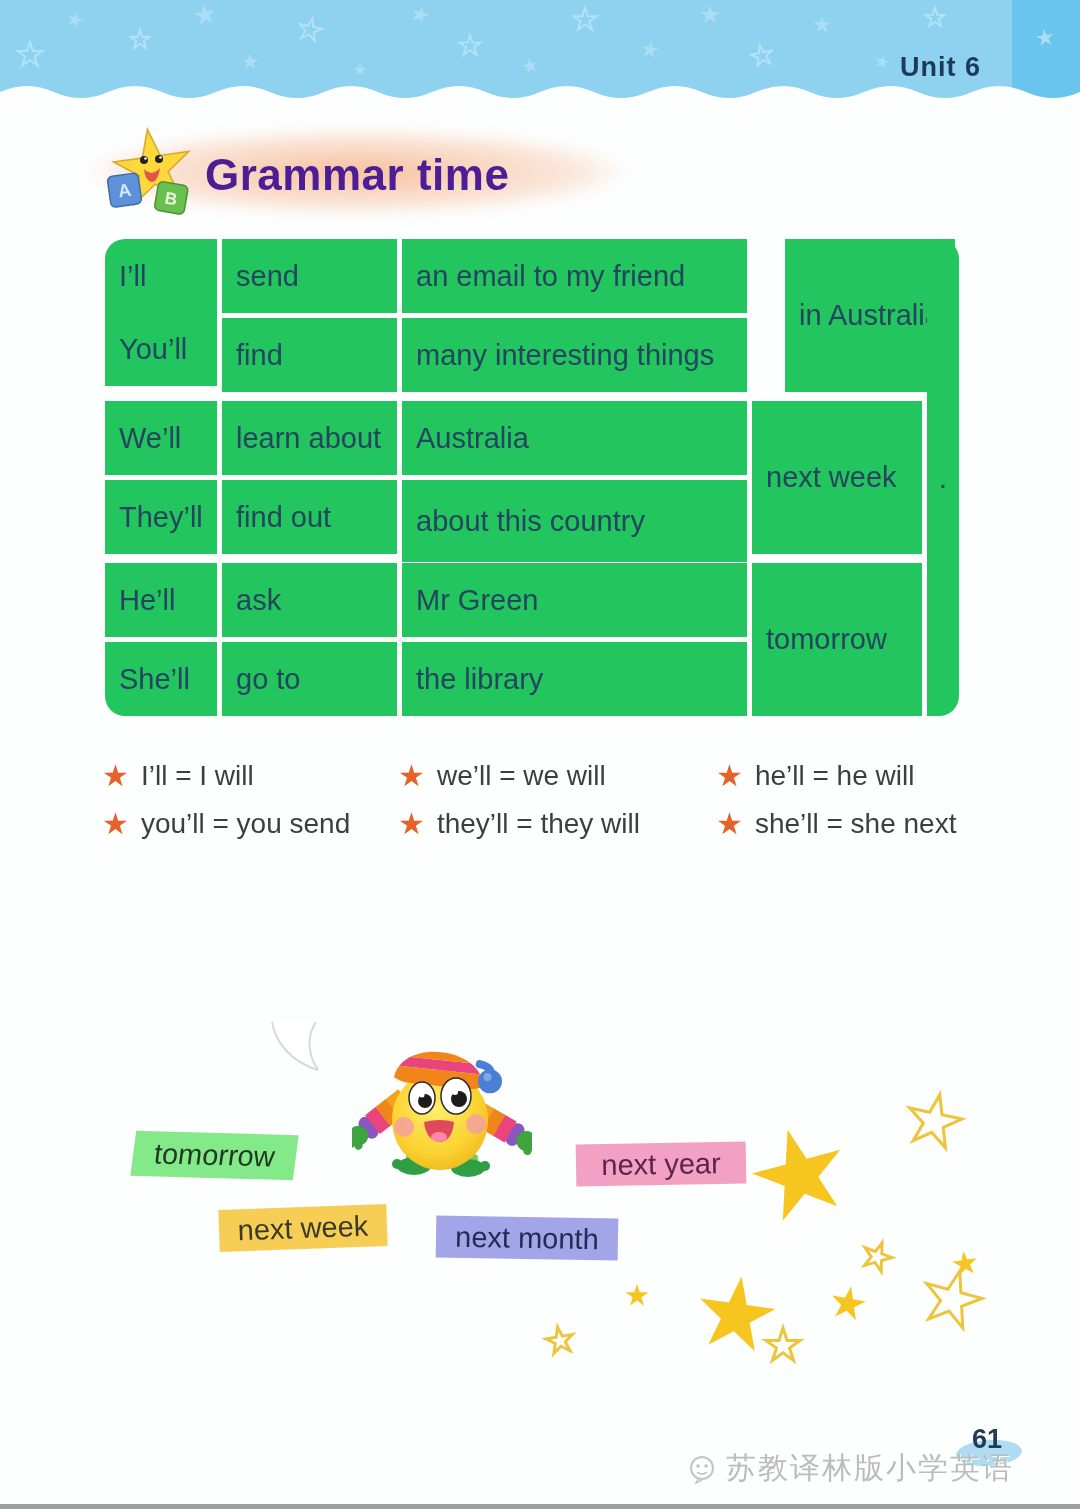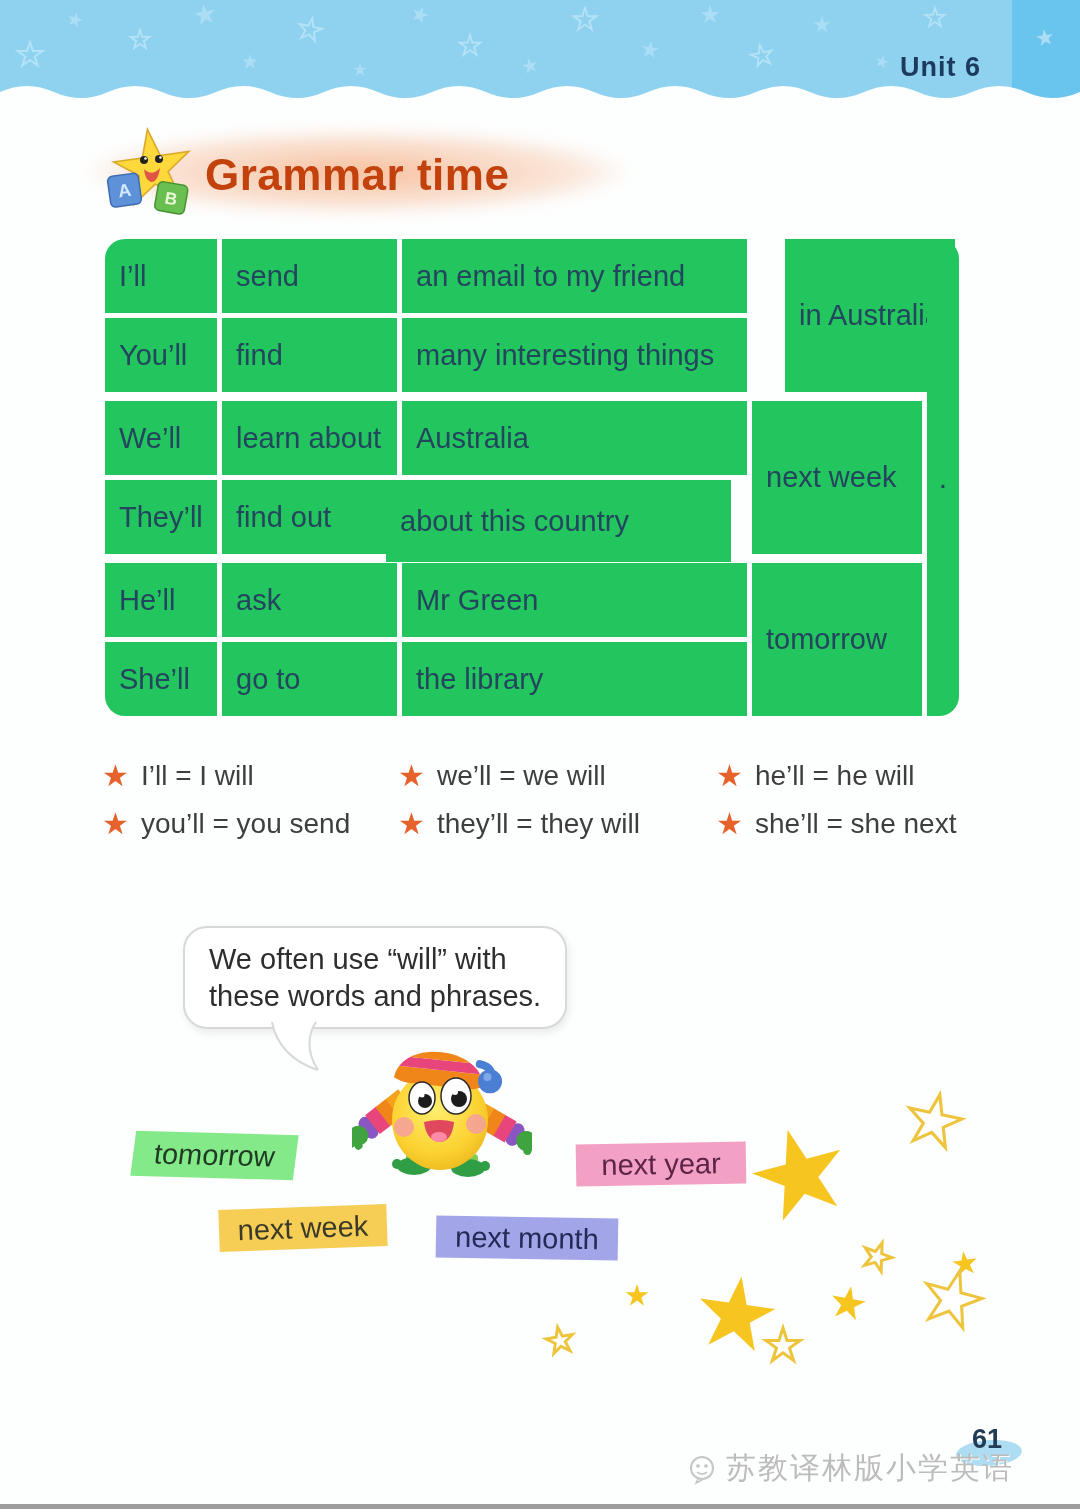--- a/index.html
+++ b/index.html
@@ -10,21 +10,21 @@
   .banner{position:absolute;left:0;top:0;width:1080px;height:110px;}
   .unit-label{position:absolute;left:900px;top:52px;font-size:27px;font-weight:bold;
               color:#1d3a5e;letter-spacing:1px;}
 
   
   .smear{position:absolute;left:88px;top:122px;width:640px;height:100px;border-radius:50%;
          background:radial-gradient(55% 55% at 42% 50%, rgba(246,188,152,.95), rgba(246,188,152,.35) 62%, rgba(246,188,152,0) 78%);
          filter:blur(7px);}
   .mascot{position:absolute;left:97px;top:125px;}
   .page-title{position:absolute;left:205px;top:150px;font-size:44px;font-weight:bold;
-              color:#c2410c;letter-spacing:.5px;}
+              color:#4c1d95;letter-spacing:.5px;}
 
   
   .gtable{position:absolute;left:105px;top:239px;width:854px;height:477px;}
   .cell{position:absolute;background:#22c55e;box-sizing:border-box;display:flex;
         align-items:center;padding-left:14px;font-size:29px;color:#24455e;}
   .cell.punct{padding-left:0;justify-content:center;font-size:30px;}
   .tl{border-top-left-radius:20px;} .bl{border-bottom-left-radius:20px;}
   .tr{border-top-right-radius:20px;} .br{border-bottom-right-radius:20px;}
 
   
@@ -109,37 +109,37 @@
     </g>
     <g transform="translate(62,56) rotate(10)">
       <rect width="30" height="29" rx="5" fill="#69c050" stroke="#479334" stroke-width="1.5"></rect>
       <text x="15" y="21" text-anchor="middle" font-size="17" font-weight="bold" fill="#eaf8da">B</text>
     </g>
   </svg>
   <div class="page-title">Grammar time</div>
 
   <div class="gtable">
     <div class="cell tl" style="left:0;top:0;width:112px;height:74px;">I’ll</div>
-    <div class="cell" style="left:0;top:79px;width:112px;height:74px;">You’ll</div>
+    <div class="cell" style="left:0;top:73px;width:112px;height:74px;">You’ll</div>
     <div class="cell" style="left:0;top:162px;width:112px;height:74px;">We’ll</div>
     <div class="cell" style="left:0;top:241px;width:112px;height:74px;">They’ll</div>
     <div class="cell" style="left:0;top:324px;width:112px;height:74px;">He’ll</div>
     <div class="cell bl" style="left:0;top:403px;width:112px;height:74px;">She’ll</div>
 
     <div class="cell" style="left:117px;top:0;width:175px;height:74px;">send</div>
     <div class="cell" style="left:117px;top:79px;width:175px;height:74px;">find</div>
     <div class="cell" style="left:117px;top:162px;width:175px;height:74px;">learn about</div>
     <div class="cell" style="left:117px;top:241px;width:175px;height:74px;">find out</div>
     <div class="cell" style="left:117px;top:324px;width:175px;height:74px;">ask</div>
     <div class="cell" style="left:117px;top:403px;width:175px;height:74px;">go to</div>
 
     <div class="cell" style="left:297px;top:0;width:345px;height:74px;">an email to my friend</div>
     <div class="cell" style="left:297px;top:79px;width:345px;height:74px;">many interesting things</div>
     <div class="cell" style="left:297px;top:162px;width:345px;height:74px;">Australia</div>
-    <div class="cell" style="left:281px;top:241px;width:345px;height:82px;">about this country</div>
+    <div class="cell" style="left:297px;top:241px;width:345px;height:82px;">about this country</div>
     <div class="cell" style="left:297px;top:324px;width:345px;height:74px;">Mr Green</div>
     <div class="cell" style="left:297px;top:403px;width:345px;height:74px;">the library</div>
 
     <div class="cell" style="left:647px;top:0;width:170px;height:153px;margin-left:33px;">in Australia</div>
     <div class="cell" style="left:647px;top:162px;width:170px;height:153px;">next week</div>
     <div class="cell" style="left:647px;top:324px;width:170px;height:153px;">tomorrow</div>
 
     <div class="cell punct tr br" style="left:822px;top:0;width:32px;height:477px;">.</div>
   </div>
 
@@ -163,24 +163,20 @@
     <div class="citem">
         <span class="cstar">★</span>
         <span class="ctext">they’ll = they will</span>
       </div>
     <div class="citem">
         <span class="cstar">★</span>
         <span class="ctext">she’ll = she next</span>
       </div>
   </div>
 
-  <div class="bubble">
-    <div>We often use “will” with</div>
-    <div>these words and phrases.</div>
-  </div>
 
   <svg class="character" width="180" height="150" viewBox="0 0 180 150">
     <defs>
       <radialGradient id="bodyg" cx="45%" cy="38%" r="70%">
         <stop offset="0" stop-color="#ffee6e"></stop>
           <stop offset="0.65" stop-color="#fbd231"></stop>
           <stop offset="1" stop-color="#eab41c"></stop>
       </radialGradient>
       <clipPath id="hatclip">
           <path d="M44,52 C48,12 128,12 134,52 C112,62 66,62 44,52 Z"></path>

